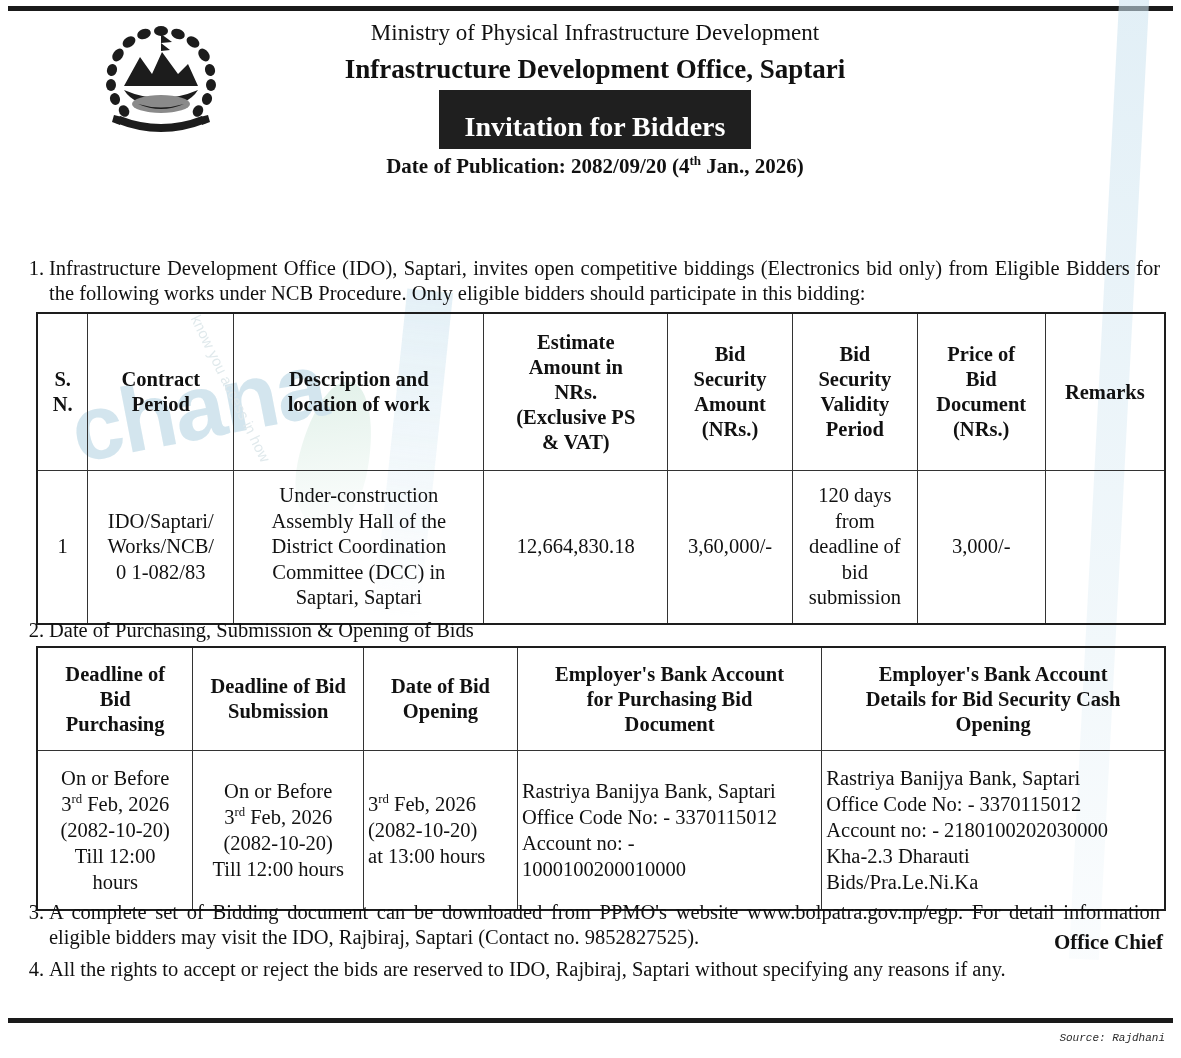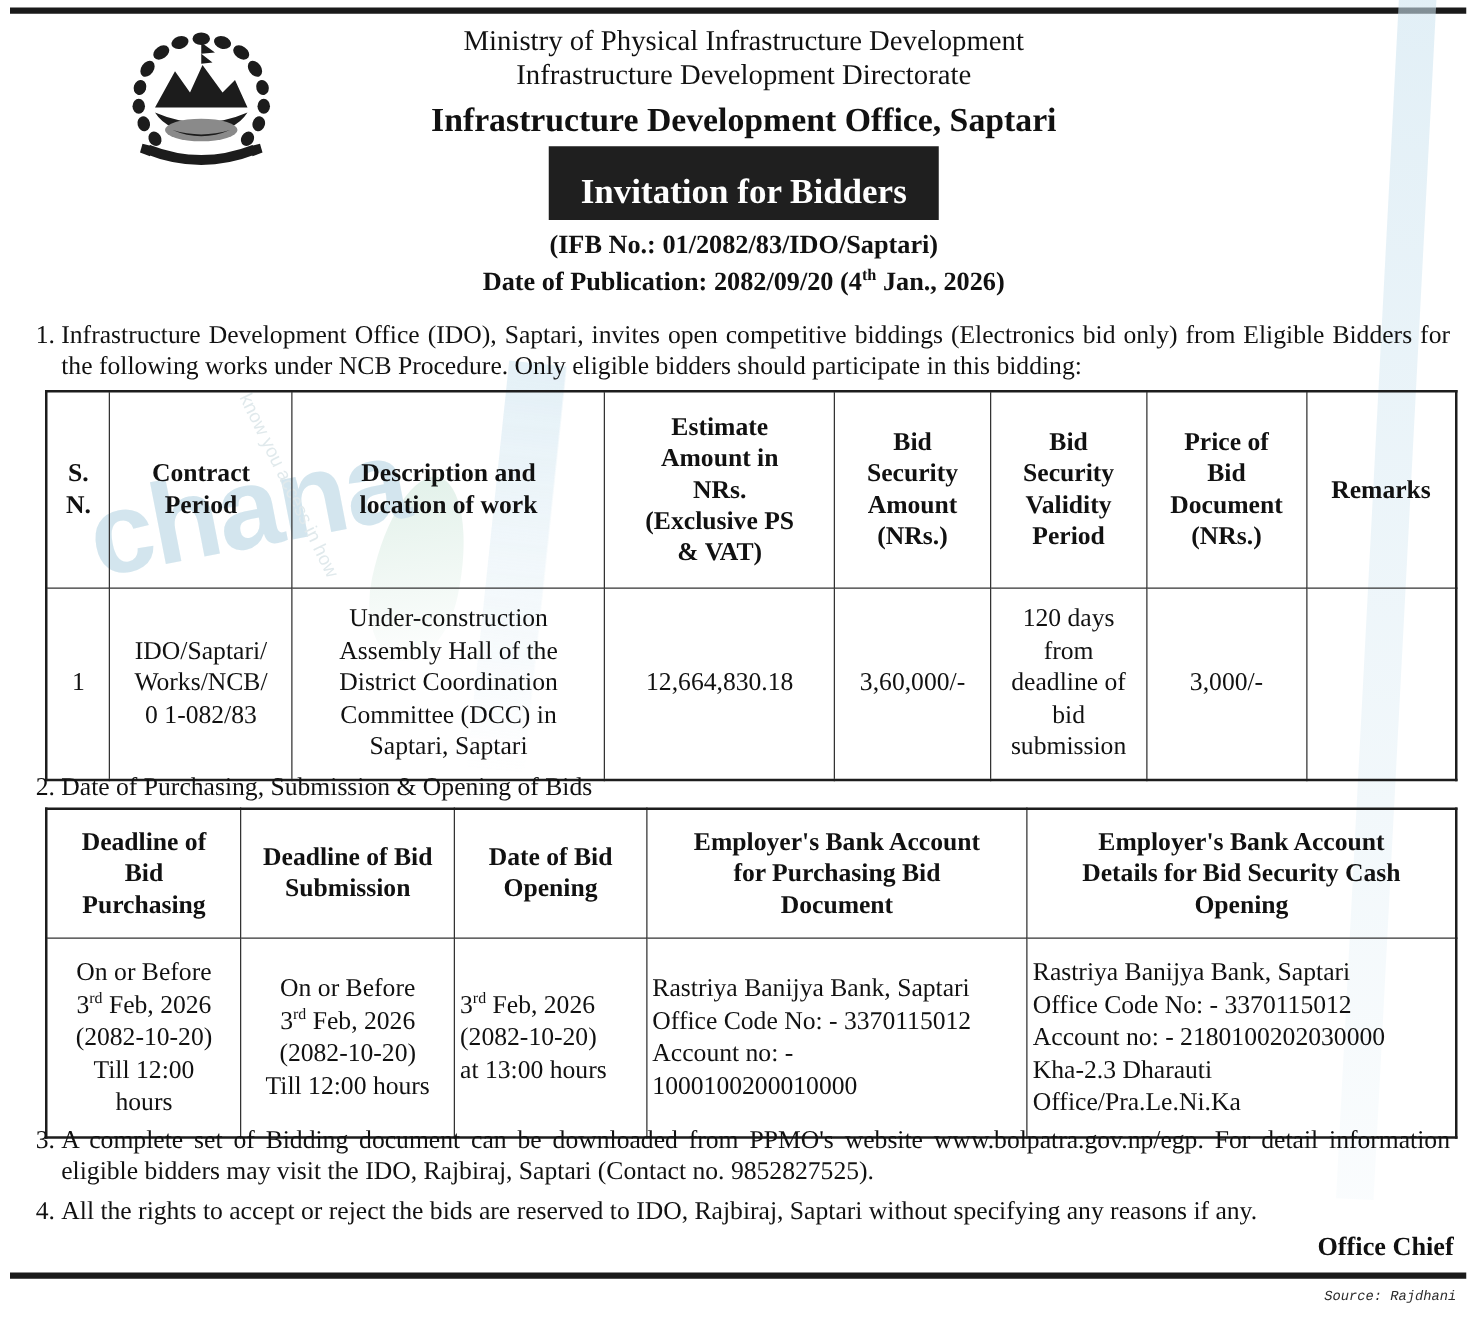--- a/index.html
+++ b/index.html
@@ -168,21 +168,21 @@
   .justify { text-align: justify; text-align-last: left; }
 
   #para1 { left: 22px; top: 256px; width: 1138px; }
   #para2 { left: 22px; top: 618px; width: 900px; }
   #para3 { left: 22px; top: 900px; width: 1138px; }
   #para4 { left: 22px; top: 957px; width: 1138px; }
 
   .office-chief {
     position: absolute;
     right: 18px;
-    top: 985px;
+    top: 930px;
     font-size: 21px;
     font-weight: bold;
   }
   .source {
     position: absolute;
     right: 16px;
     top: 1032px;
     font-size: 11px;
     font-style: italic;
     font-family: Liberation Mono, monospace;
@@ -286,26 +286,24 @@
 
           <path d="M20 92 q41 16 82 0 l4 7 q-45 18 -90 0 Z"></path>
           <path d="M14 91 l8 2 l-2 8 l-8 -3 Z"></path>
           <path d="M108 91 l-8 2 l2 8 l8 -3 Z"></path>
         </g>
       </svg>
     </div>
 
     <div class="hdr">
       <div class="hdr-line">Ministry of Physical Infrastructure Development</div>
-      <div class="hdr-line">Infrastructure Development Directorate</div>
       <div class="hdr-office">Infrastructure Development Office, Saptari</div>
       <div class="banner-wrap">
         <span class="banner">Invitation for Bidders</span>
       </div>
-      <div class="ifb-no">(IFB No.: 01/2082/83/IDO/Saptari)</div>
       <div class="pub-date"><span>Date of Publication: 2082/09/20 (4</span><sup>th</sup><span> Jan., 2026)</span></div>
     </div>
 
     <div class="para" id="para1">
       <span class="num">1.</span>
       <span class="body justify">Infrastructure Development Office (IDO), Saptari, invites open competitive biddings (Electronics bid only) from Eligible Bidders for the following works under NCB Procedure. Only eligible bidders should participate in this bidding:</span>
     </div>
 
     <table class="outer" id="table1">
       <colgroup>
@@ -454,21 +452,21 @@
             <span class="cell-lines">Rastriya Banijya Bank, Saptari</span>
             <span class="cell-lines">Office Code No: - 3370115012</span>
             <span class="cell-lines"> Account no: -</span>
             <span class="cell-lines">1000100200010000</span>
           </td>
           <td class="cell-left">
             <span class="cell-lines">Rastriya Banijya Bank, Saptari</span>
             <span class="cell-lines">Office Code No: - 3370115012</span>
             <span class="cell-lines">Account no: - 2180100202030000</span>
             <span class="cell-lines">Kha-2.3 Dharauti</span>
-            <span class="cell-lines">Office/Pra.Le.Ni.Ka</span>
+            <span class="cell-lines">Bids/Pra.Le.Ni.Ka</span>
           </td>
         </tr>
       </tbody>
     </table>
 
     <div class="para" id="para3">
       <span class="num">3.</span>
       <span class="body justify">A complete set of Bidding document can be downloaded from PPMO's website www.bolpatra.gov.np/egp. For detail information eligible bidders may visit the IDO, Rajbiraj, Saptari (Contact no. 9852827525).</span>
     </div>
 

